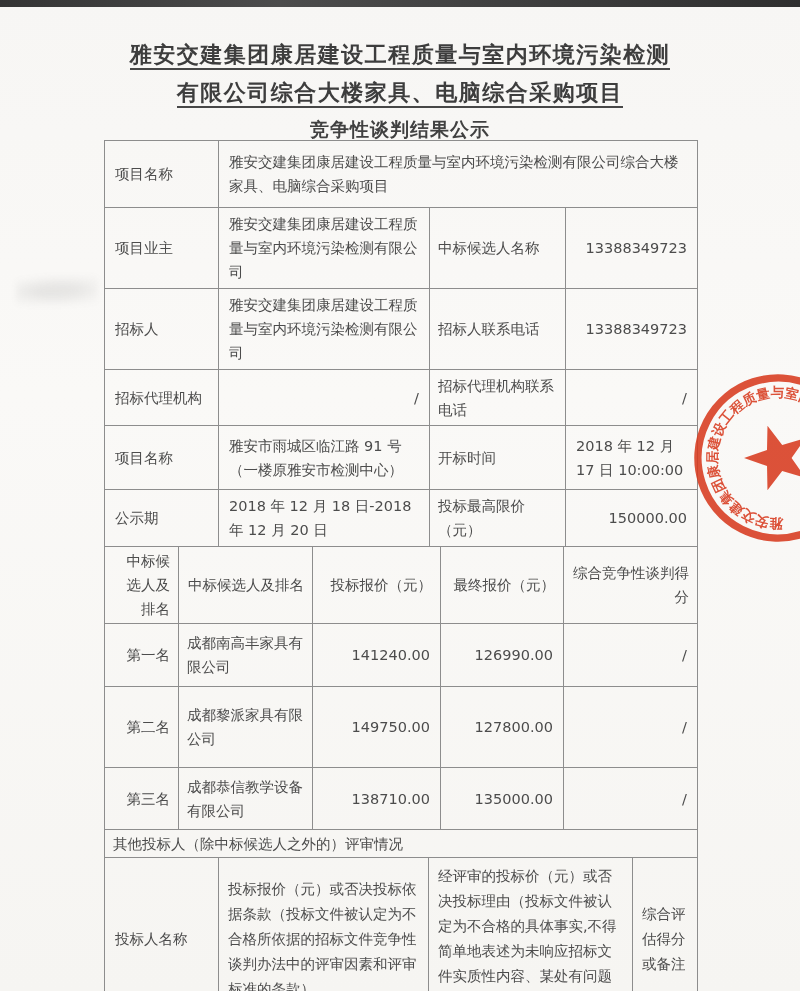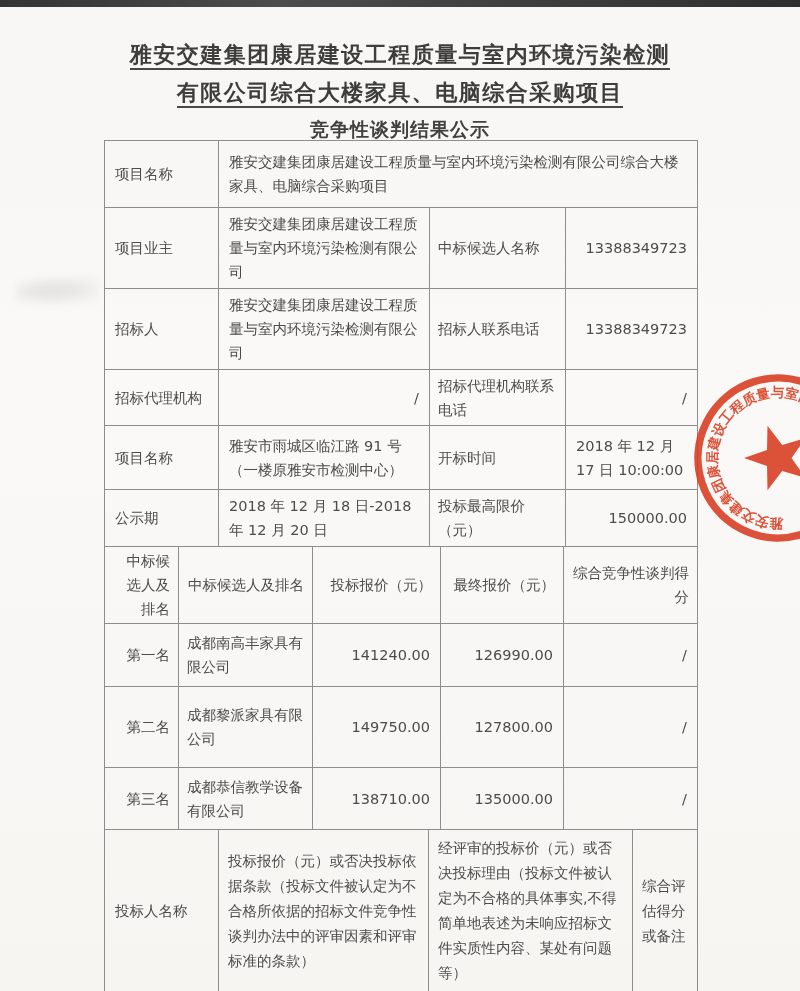--- a/index.html
+++ b/index.html
@@ -135,20 +135,23 @@
     </table>
 
   <table class="mt">
     <colgroup>
         <col style="width:114px">
         <col style="width:210px">
         <col style="width:204px">
         <col style="width:65px">
       </colgroup>
     <tbody>
+        <tr style="height:28px">
+      <td colspan="4" class="smallpad" style="line-height:22px">其他投标人（除中标候选人之外的）评审情况</td>
+    </tr>
     <tr style="height:126px">
       <td>投标人名称</td>
       <td class="longtxt">投标报价（元）或否决投标依据条款（投标文件被认定为不合格所依据的招标文件竞争性谈判办法中的评审因素和评审标准的条款）</td>
       <td class="longtxt">经评审的投标价（元）或否决投标理由（投标文件被认定为不合格的具体事实,不得简单地表述为未响应招标文件实质性内容、某处有问题等）</td>
       <td class="longtxt">综合评估得分或备注</td>
     </tr>
 
   </tbody>
     </table>
 </div>

